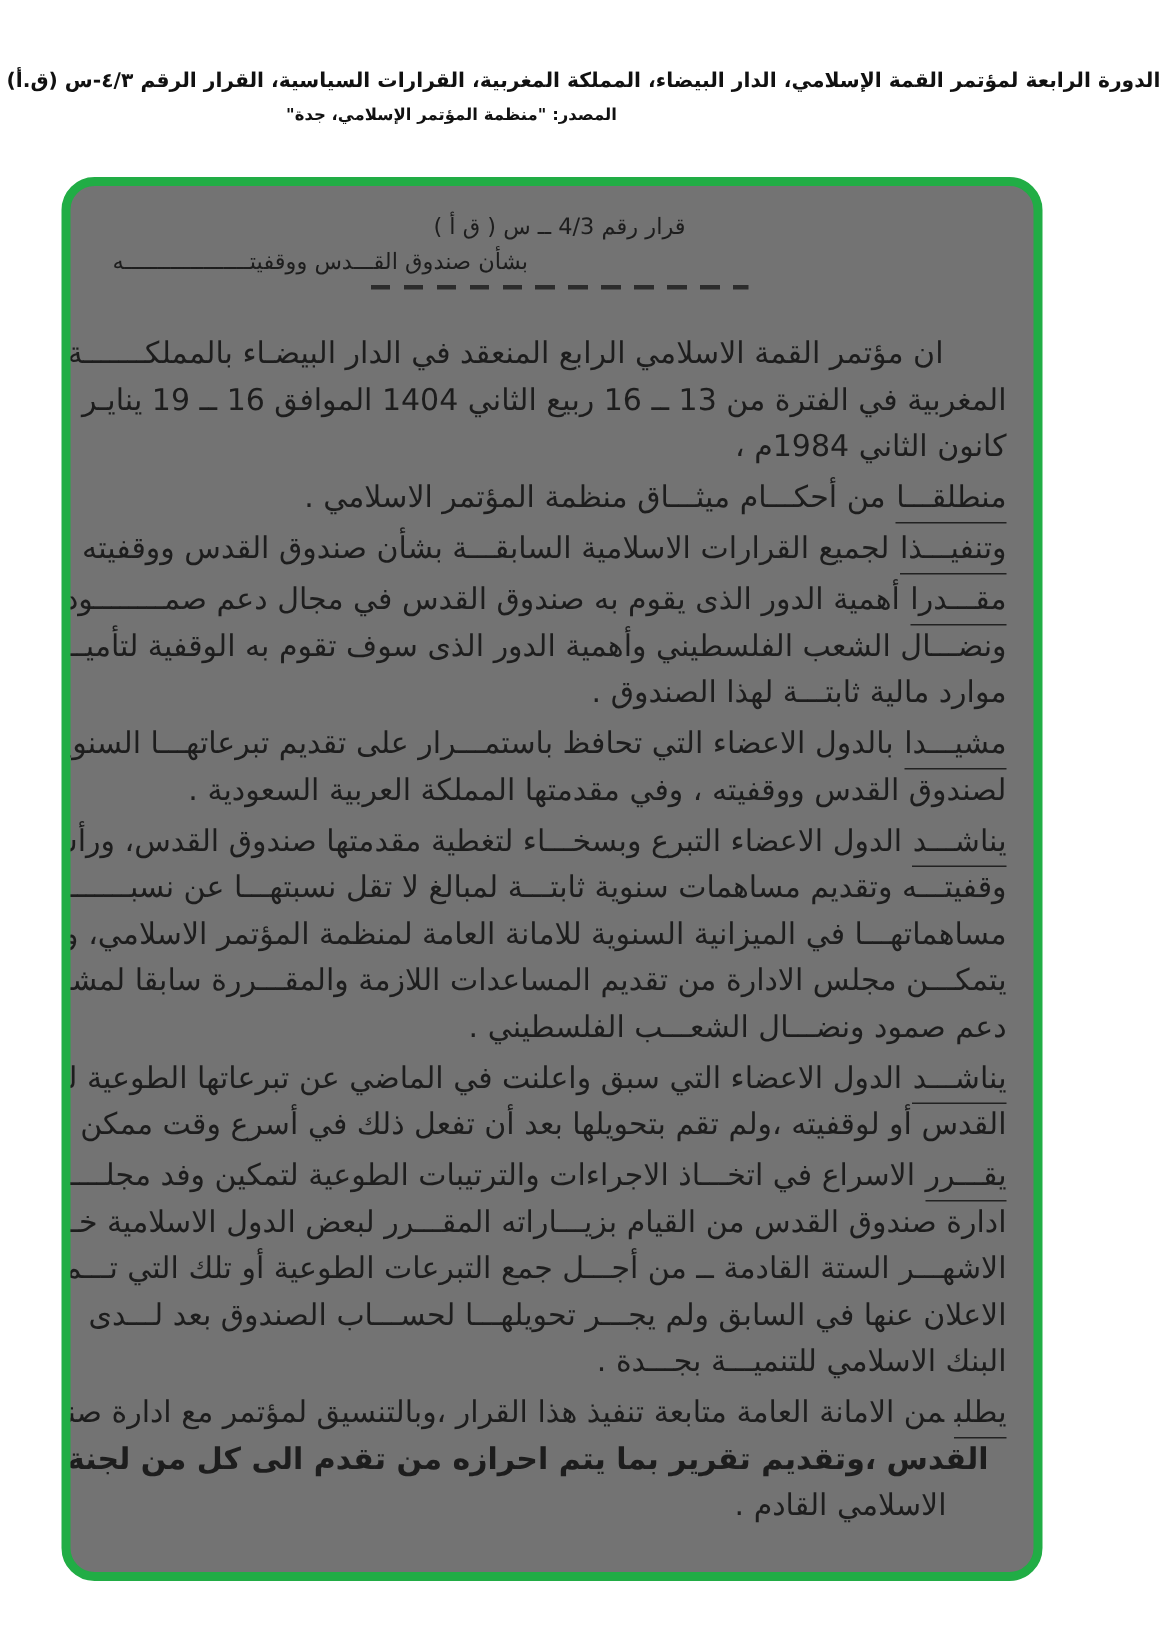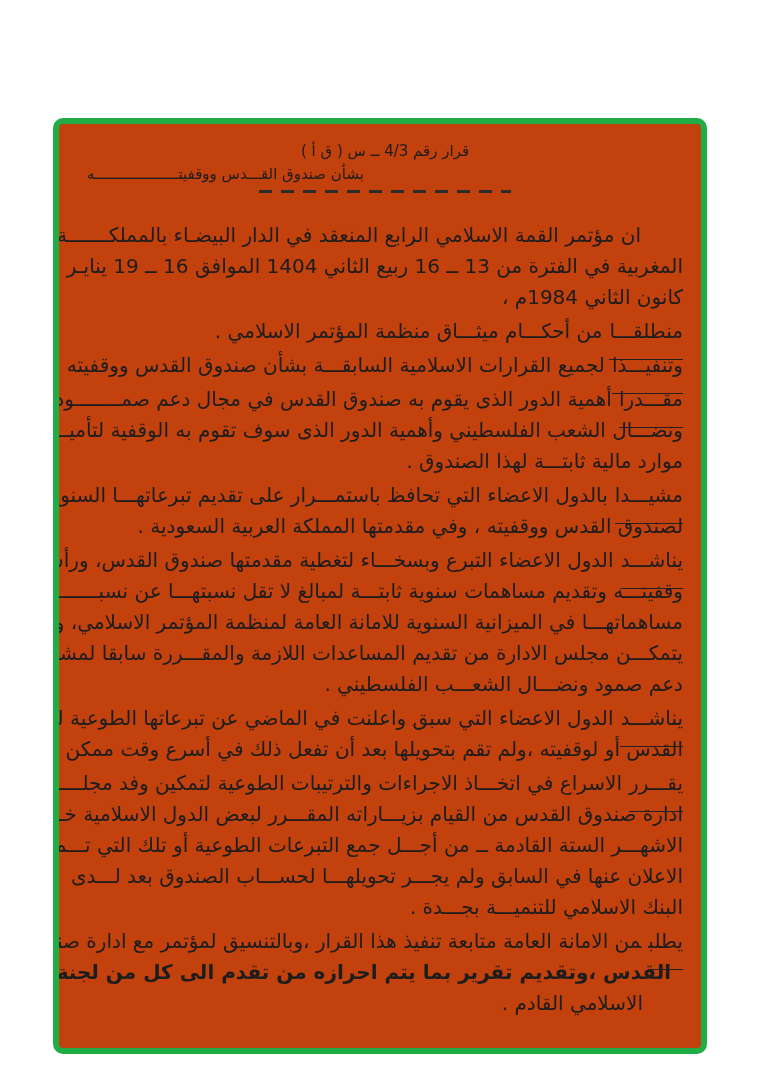--- a/index.html
+++ b/index.html
@@ -13,54 +13,58 @@
   }
   
   .src-header{
     position:absolute;top:46px;left:0;right:0;
     text-align:center;color:#111;direction:rtl;
   }
   .src-line1{font-size:13.5px;font-weight:bold;letter-spacing:0;}
   .src-line2{font-size:11px;font-weight:bold;margin-top:8px;transform:translateX(-88px);}
   
   .green-frame{
-    position:absolute;left:53px;top:118px;
+    position:absolute;left:41px;top:118px;
     width:642px;height:924px;
     border:6px solid #21ad45;
-    border-radius:10px;
-    background:#c2410c;
+    border-radius:22px;
+    background:#737373;
     box-sizing:content-box;
   }
   
   .doc{
     direction:rtl;
     padding:12px 18px 0 28px;
     overflow:hidden;
     height:100%;
     box-sizing:border-box;
   }
   .title1{text-align:center;font-size:15px;margin-top:6px;white-space:nowrap;}
   .title2{text-align:left;font-size:15px;margin-top:5px;white-space:nowrap;}
   .dash-rule{
     width:252px;height:3px;margin:7px auto 0;
     background:repeating-linear-gradient(90deg,#2c2c2c 0 13px,transparent 13px 22px);
   }
   .docbody{margin-top:27px;font-size:20px;line-height:31px;}
   .para{margin-bottom:3px;}
   .line{white-space:nowrap;}
-  .kw{border-bottom:1.5px solid #222;padding-bottom:16px;margin-left:7px;text-align:right;}
+  .kw{border-bottom:1.5px solid #222;padding-bottom:5px;margin-left:7px;text-align:right;}
   .ind-first{padding-right:42px;}
   .ind-sm{padding-right:12px;font-weight:bold;}
   .ind-md{padding-right:40px;}
 </style>
 </head>
 <body>
 
 <div class="page">
 
+  <div class="src-header">
+    <div class="src-line1">الدورة الرابعة لمؤتمر القمة الإسلامي، الدار البيضاء، المملكة المغربية، القرارات السياسية، القرار الرقم ٤/٣-س (ق.أ)</div>
+    <div class="src-line2">المصدر: "منظمة المؤتمر الإسلامي، جدة"</div>
+  </div>
 
   <div class="green-frame">
     <div class="doc">
 
       <div class="title1">قرار رقم 4/3 ــ س ( ق أ )</div>
       <div class="title2">بشأن صندوق القـــدس ووقفيتـــــــــــــــــــه</div>
       <div class="dash-rule"></div>
 
       <div class="docbody">
 

